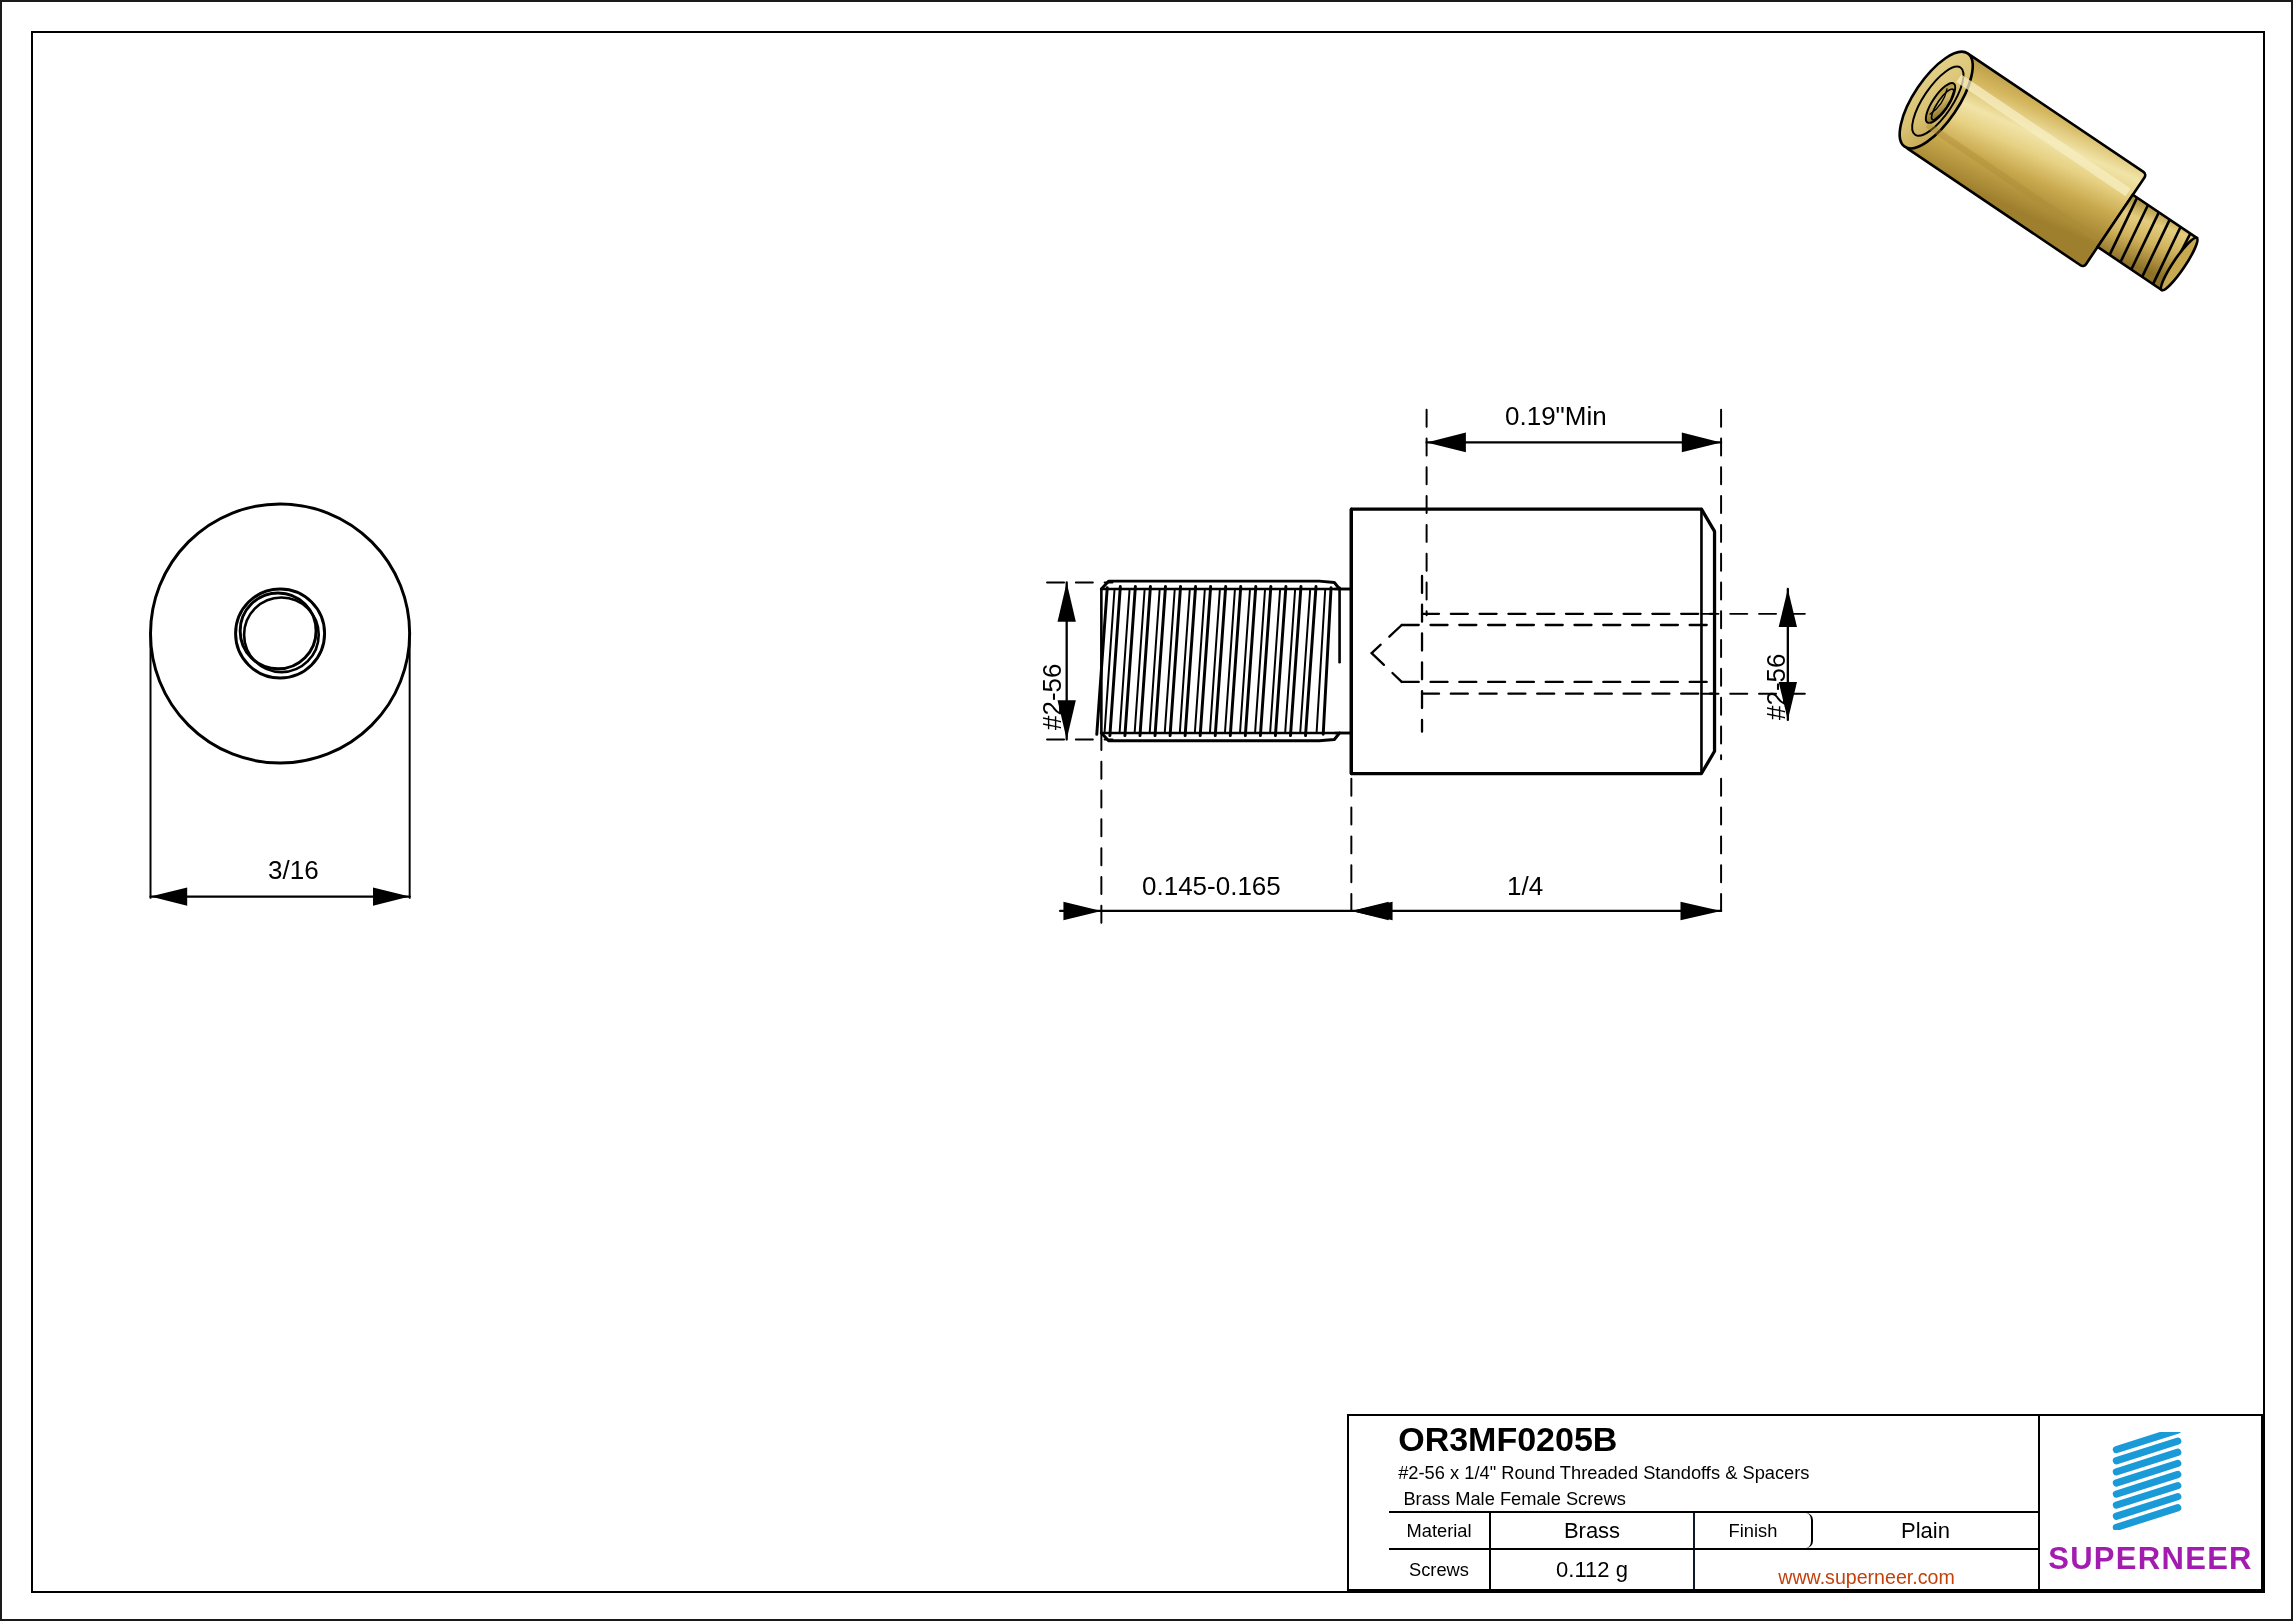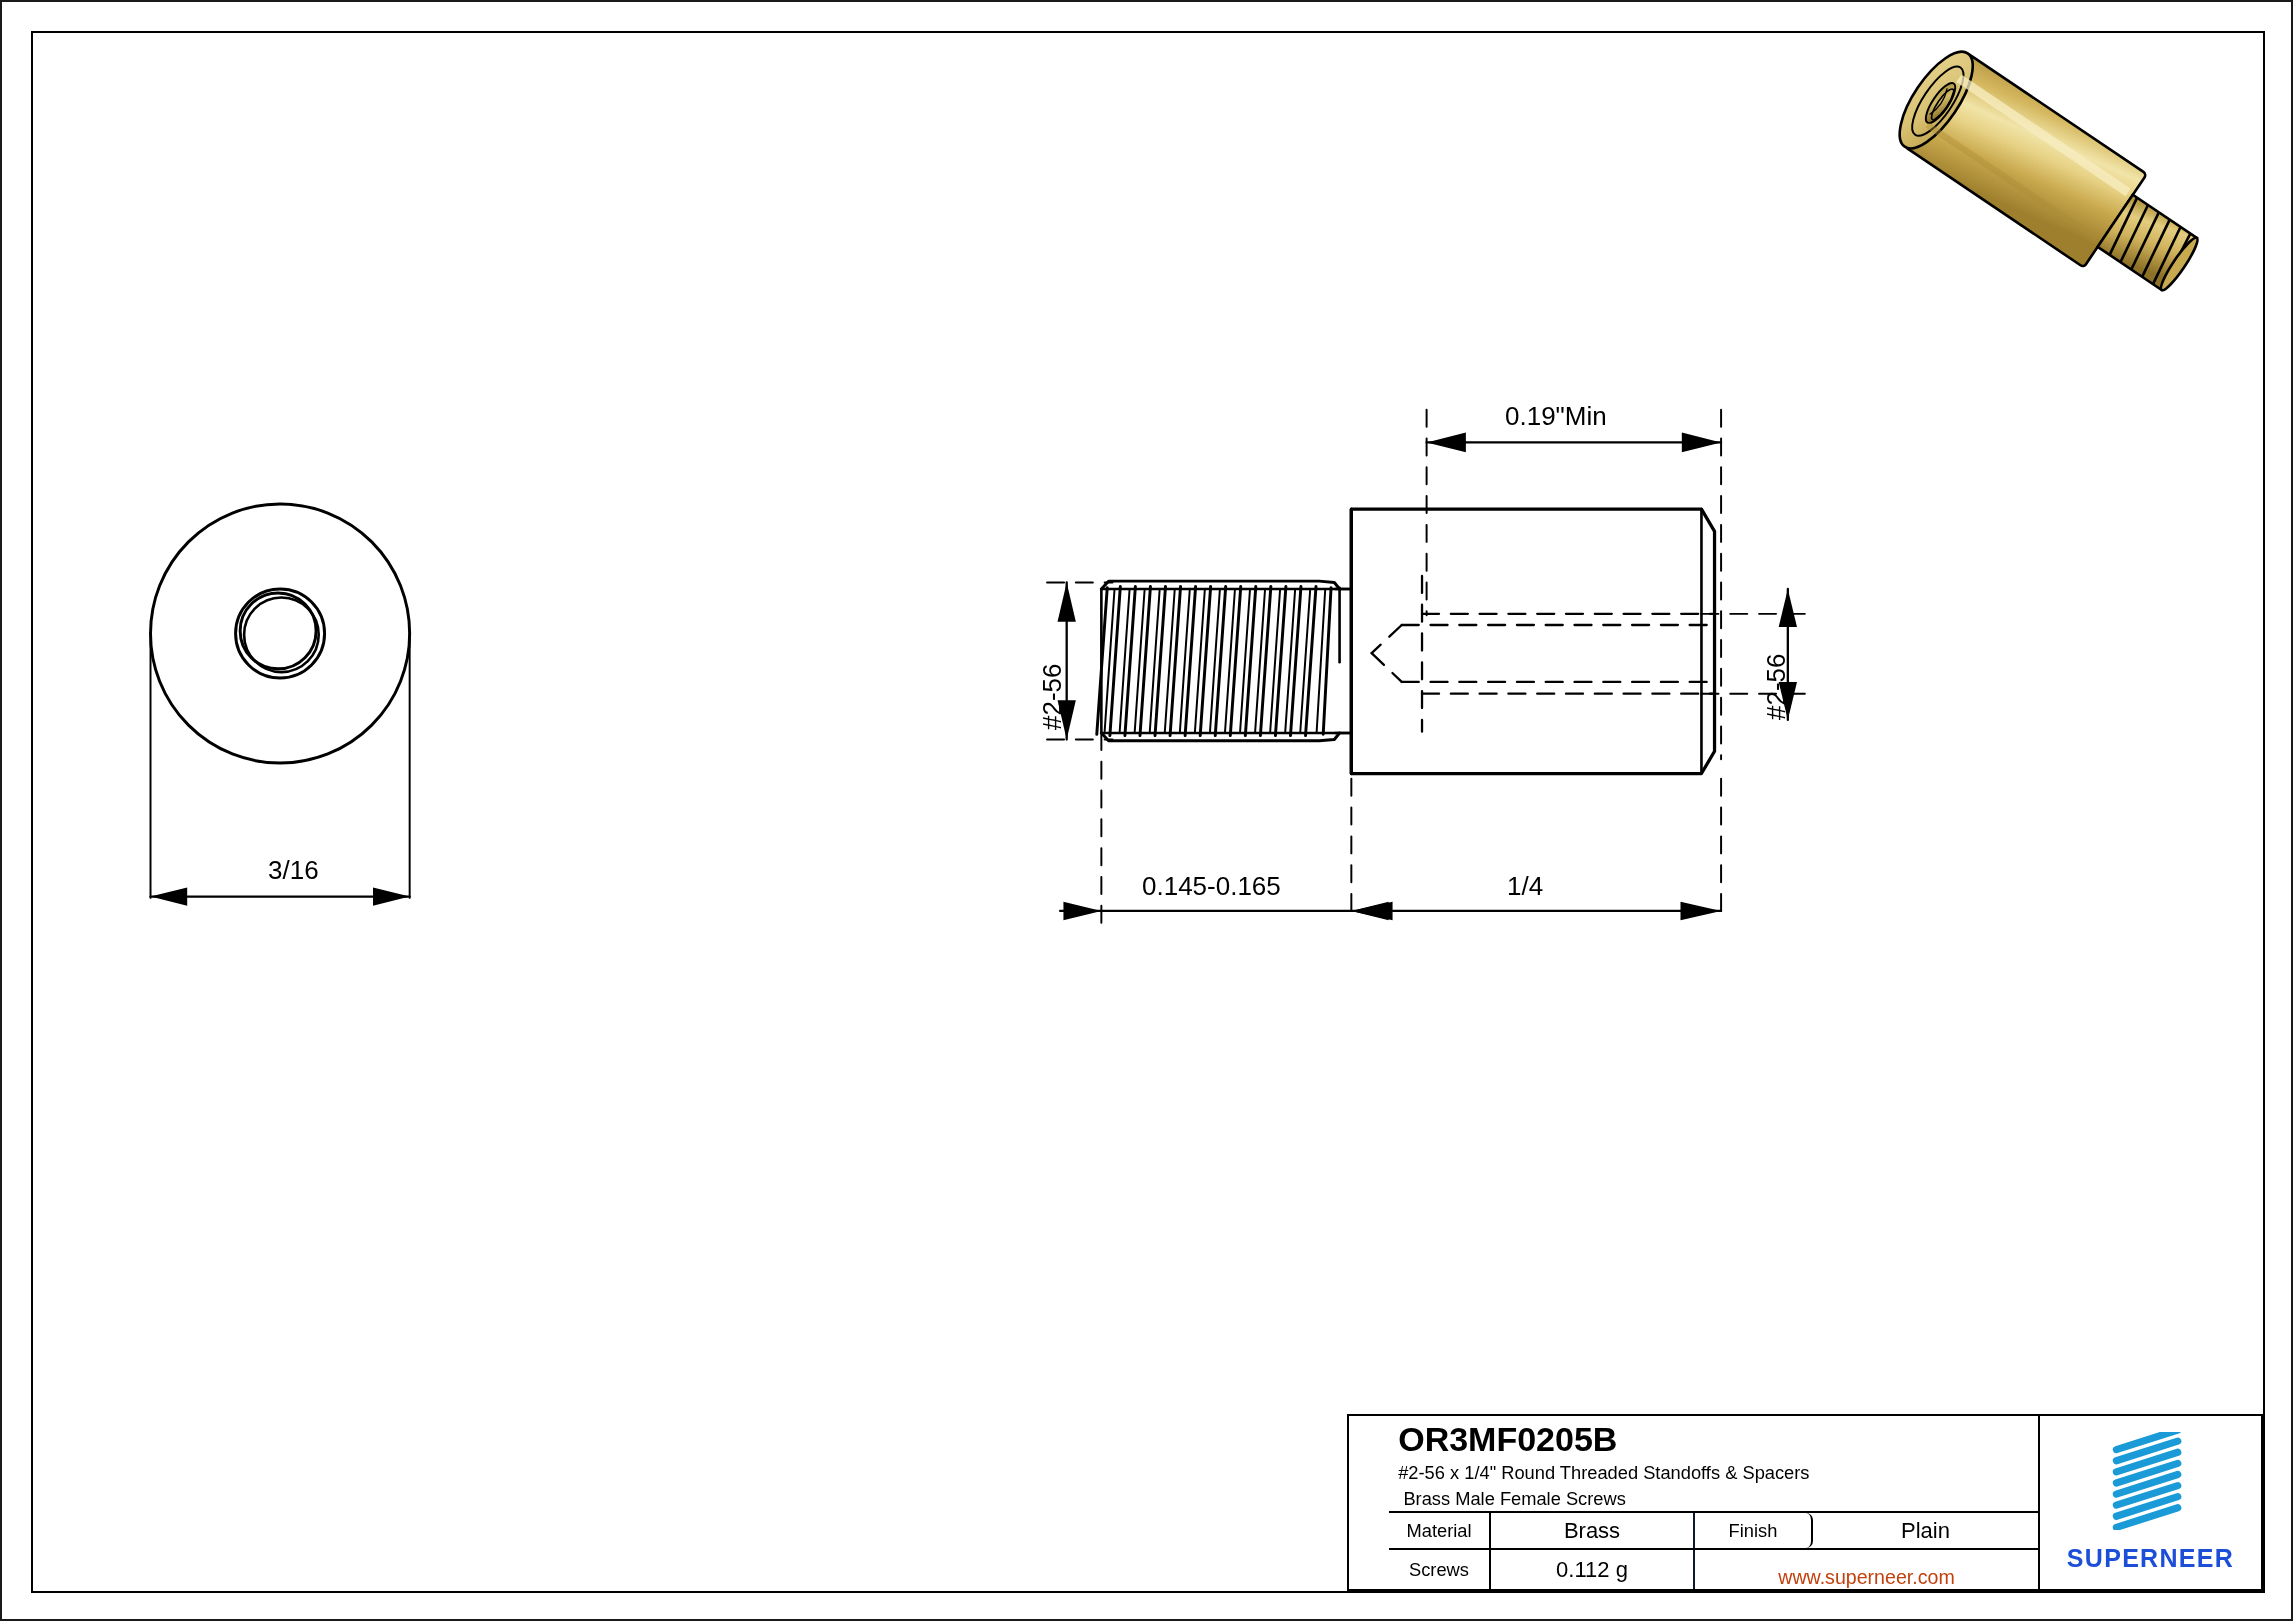--- a/index.html
+++ b/index.html
@@ -110,22 +110,22 @@
   .tb-right {
     flex: 1;
     position: relative;
     display: flex;
     flex-direction: column;
     align-items: center;
     justify-content: center;
   }
   .logo-mark { width: 98px; height: 98px; margin-top: 3.9px; }
   .logo-word {
-    color: #1d4ed8;
-    font-size: 25px;
+    color: #a21caf;
+    font-size: 31px;
     font-weight: bold;
     letter-spacing: 1.3px;
     line-height: 37px;
     margin-top: 10px;
   }
   
   #email-line {
     position: absolute;
     left: 216px;
     top: 1505px;

